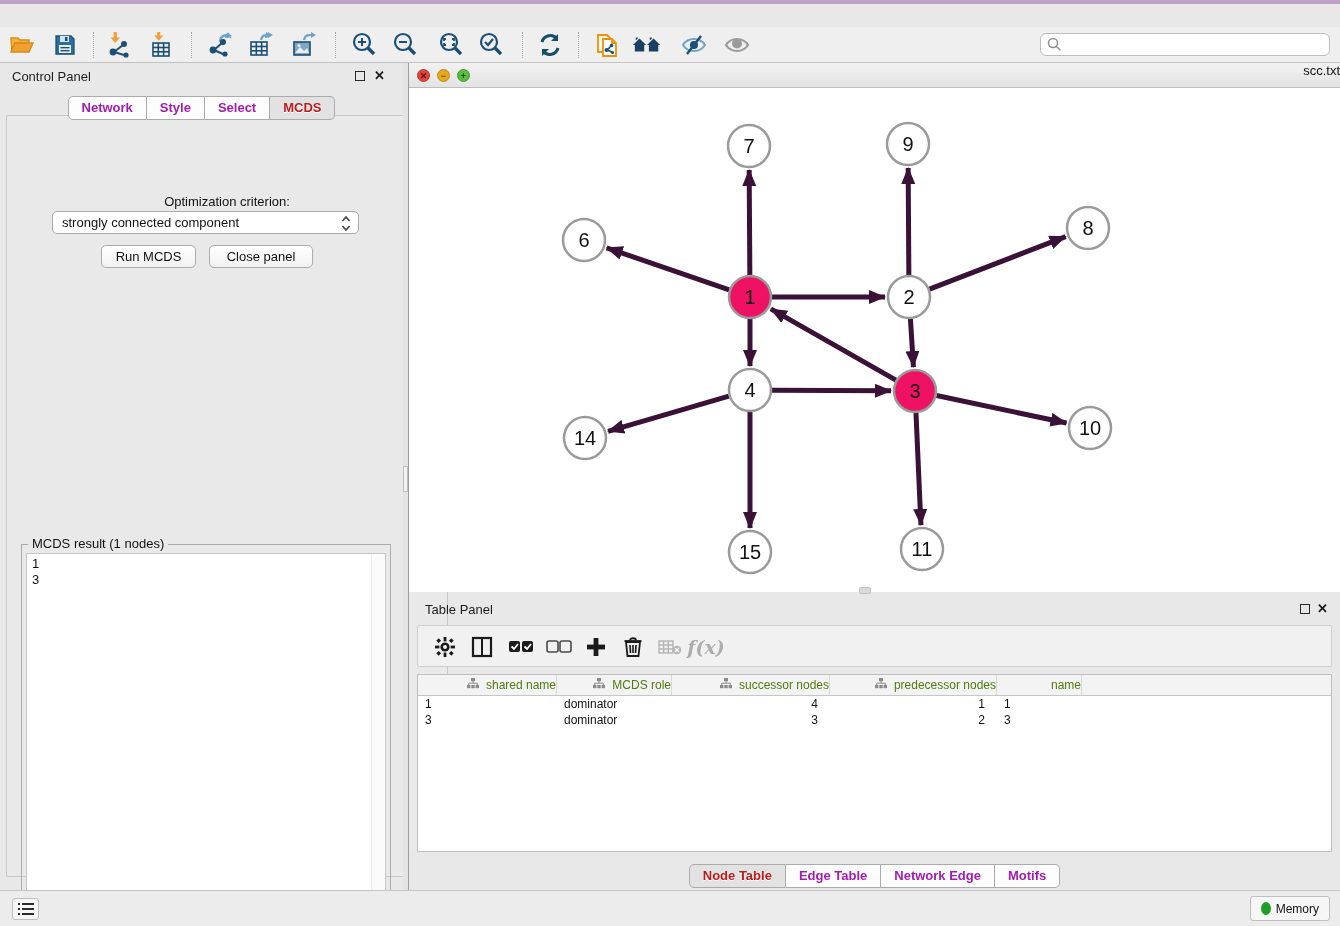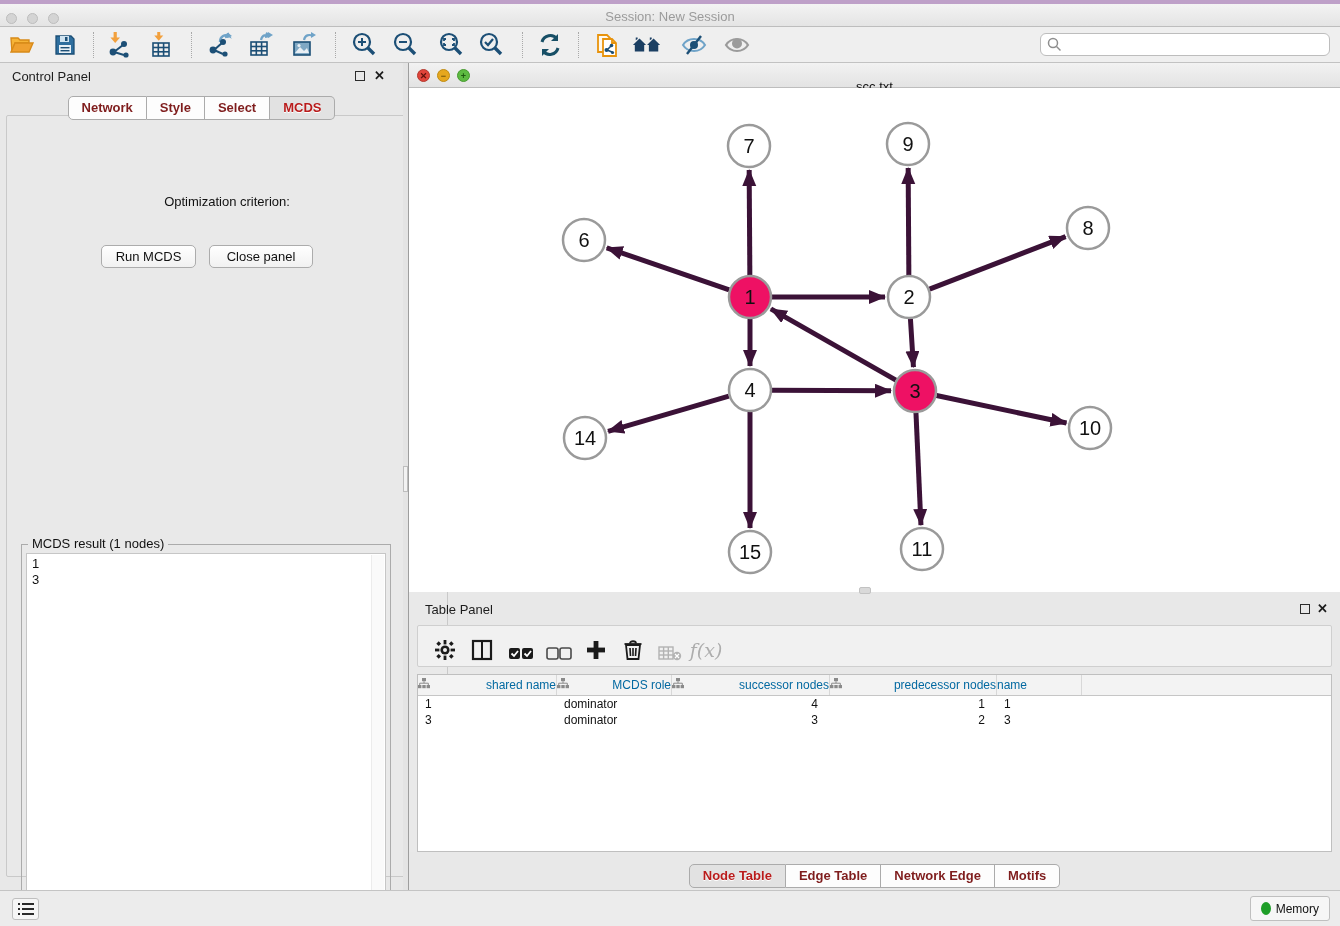--- a/index.html
+++ b/index.html
@@ -25,21 +25,21 @@
   
   .control-panel { position:absolute; left:0; top:63px; width:403px; height:827px; }
   .panel-header { position:absolute; left:0; top:4px; width:100%; height:20px; }
   .panel-title { position:absolute; left:12px; top:2px; font-size:13px; color:#1d1d1d; }
   .float-btn { position:absolute; width:10px; height:10px; border:1.5px solid #2b2b2b; background:transparent; top:4px; }
   .close-btn { position:absolute; top:1px; font-size:13px; font-weight:700; color:#1b1b1b; }
   .cp-float{ right:38px; } .cp-close{ right:18px; }
   .cp-body { position:absolute; left:6px; top:52px; width:442px; height:762px; background:#E9E9E9; border:1px solid #C9C9C9; border-radius:2px; }
   .seg-tabs { position:absolute; left:0; width:100%; display:flex; justify-content:center; z-index:5; }
   .cp-tabs { top:33px; }
-  .seg { font-size:13px; font-weight:700; color:#7f1d1d; background:#FDFDFD; border:1px solid #ABABAB; border-left:none; padding:3px 13px 4px; cursor:default; }
+  .seg { font-size:13px; font-weight:700; color:#a21caf; background:#FDFDFD; border:1px solid #ABABAB; border-left:none; padding:3px 13px 4px; cursor:default; }
   .seg:first-child { border-left:1px solid #ABABAB; border-radius:5px 0 0 5px; }
   .seg:last-child { border-radius:0 5px 5px 0; }
   .seg.active { background:#E2E2E2; color:#b91c1c; text-shadow:0 1px 0 #fff; }
   .opt-label { position:absolute; left:0; top:78px; width:100%; text-align:center; font-size:13px; color:#111; }
   .combo { position:absolute; left:45px; top:95px; width:307px; height:23px; background:#fff; border:1px solid #ABABAB; border-radius:5px; font-size:13px; color:#111; padding:3px 26px 0 9px; cursor:default; }
   .combo .stepper { position:absolute; right:7px; top:3px; }
   .btn { position:absolute; height:23px; background:linear-gradient(#FFFFFF,#F1F1F1); border:1px solid #ACACAC; border-radius:5px; font-size:13px; color:#111; text-align:center; padding-top:3px; cursor:default; }
   .run-btn { left:94px; top:129px; width:95px; }
   .closep-btn { left:202px; top:129px; width:104px; }
   .result-box { position:absolute; left:14px; top:428px; width:370px; height:378px; border:1px solid #ABABAB; }
@@ -49,60 +49,54 @@
   .result-scroll { position:absolute; right:1px; top:1px; bottom:1px; width:13px; background:#FAFAFA; border-left:1px solid #ECECEC; }
 
   
   .v-splitter { position:absolute; left:403px; top:63px; width:6px; height:827px; background:#E4E4E4; border-right:1px solid #9E9E9E; }
   .v-handle { position:absolute; left:0px; top:403px; width:5px; height:26px; background:#F2F2F2; border:1px solid #BDBDBD; }
   .h-handle { position:absolute; left:859px; top:587px; width:12px; height:7px; background:#D9D9D9; border:1px solid #C2C2C2; border-radius:2px; }
 
   
   .net-window { position:absolute; left:409px; top:63px; width:931px; height:529px; background:#fff; }
   .net-titlebar { position:absolute; left:0; top:0; width:100%; height:25px; background:linear-gradient(#F2F2F2,#E3E3E3); border-bottom:1px solid #BDBDBD; }
-  .net-title { position:absolute; left:0; right:0; top:16px; text-align:center; font-size:13px; color:#111; }
+  .net-title { position:absolute; left:0; right:0; top:0; text-align:right; font-size:13px; color:#111; }
   .tl { position:absolute; top:6px; width:13px; height:13px; border-radius:50%; font-size:9px; font-weight:700; text-align:center; line-height:13px; cursor:default; }
   .tl-close { left:8px;  background:#E0443A; border:1px solid #B33A30; color:#5C100B; }
   .tl-min   { left:28px; background:#E6A71E; border:1px solid #C08C14; color:#74560A; }
   .tl-max   { left:48px; background:#5DBA41; border:1px solid #479A30; color:#1E5911; }
   .net-canvas { position:absolute; left:0; top:25px; width:931px; height:504px; background:#fff; }
 
   
   .table-panel { position:absolute; left:409px; top:596px; width:931px; height:294px; }
   .tp-float{ right:30px; } .tp-close{ right:12px; }
   .tp-toolbar { position:absolute; left:8px; top:29px; width:915px; height:42px; background:#F1F1F1; border:1px solid #CFCFCF; border-radius:2px; }
-  .tp-icon { position:absolute; top:7px; width:30px; height:28px; display:flex; align-items:flex-end; justify-content:center; cursor:default; }
+  .tp-icon { position:absolute; top:7px; width:30px; height:28px; display:flex; align-items:center; justify-content:center; cursor:default;font-weight:bold; }
   .fx-label { font-family:"DejaVu Serif",serif; font-style:italic; font-size:19px; color:#ADADAD; }
   .tp-table { position:absolute; left:8px; top:78px; width:915px; height:178px; background:#fff; border:1px solid #BFBFBF; overflow:hidden; }
   .thead { display:flex; height:21px; background:#F3F3F3; border-bottom:1px solid #C6C6C6; }
-  .th { display:flex; align-items:center; justify-content:space-between; gap:7px; font-size:12px; color:#0369a1; border-right:1px solid #D8D8D8; height:100%; }
+  .th { display:flex; align-items:center; justify-content:flex-end; gap:7px; font-size:12px; color:#4d7c0f; border-right:1px solid #D8D8D8; height:100%; }
   .trow { display:flex; height:16px; }
   .td { font-size:12px; color:#111; padding:1px 12px 0 7px; white-space:nowrap; overflow:hidden; }
   .td.right { text-align:right; }
   .tp-tabs { top:268px; }
   .tp-gray-strip { position:absolute; left:0; top:256px; width:100%; height:38px; background:#E8E8E8; }
 
   
   .statusbar { position:absolute; left:0; top:890px; width:1340px; height:36px; background:#ECECEC; border-top:1px solid #C4C4C4; }
   .list-btn { position:absolute; left:12px; top:7px; width:27px; height:22px; background:#F6F6F6; border:1px solid #BFBFBF; border-radius:3px; display:flex; align-items:center; justify-content:center; }
   .memory-btn { position:absolute; right:10px; top:5px; height:25px; background:#F6F6F6; border:1px solid #BFBFBF; border-radius:3px; display:flex; align-items:center; gap:5px; padding:0 10px; font-size:12px; color:#111; }
   .mem-dot { width:10px; height:13px; border-radius:50%; background:#1E9E28; }
 </style>
 </head>
 <body>
 
 <div class="app">
 
   <div class="purple-strip"></div>
-  <div class="titlebar">
-    <div class="traffic t1"></div>
-    <div class="traffic t2"></div>
-    <div class="traffic t3"></div>
-    <div class="win-title">Session: New Session</div>
-  </div>
 
   <div class="toolbar">
     <span class="tb-icon" style="left:7px">
       <svg width="26" height="24" viewBox="0 0 26 24">
           <path d="M2 5 h7 l2 2 h9 v3 H6 L3 19 Z" fill="#F6B437" stroke="#D88A18" stroke-width="1.4"></path>
           <path d="M6 10 h18 l-4 9 H2 Z" fill="#EFA02F" stroke="#D88A18" stroke-width="1.4"></path>
         </svg>
     </span>
     <span class="tb-icon" style="left:50px">
       <svg width="24" height="24" viewBox="0 0 24 24">
@@ -266,20 +260,27 @@
       <span class="close-btn cp-close">✕</span>
     </div>
     <div class="seg-tabs cp-tabs" id="cp-tabs">
         <span class="seg">Network</span>
         <span class="seg">Style</span>
         <span class="seg">Select</span>
         <span class="seg active">MCDS</span>
       </div>
     <div class="cp-body">
       <div class="opt-label">Optimization criterion:</div>
+      <div class="combo">
+        <span>strongly connected component</span>
+        <svg class="stepper" width="10" height="17" viewBox="0 0 10 17">
+            <path d="M1.5 6 L5 2 L8.5 6" fill="none" stroke="#4A4A4A" stroke-width="1.8"></path>
+            <path d="M1.5 11 L5 15 L8.5 11" fill="none" stroke="#4A4A4A" stroke-width="1.8"></path>
+          </svg>
+      </div>
       <div class="btn run-btn">Run MCDS</div>
       <div class="btn closep-btn">Close panel</div>
       <div class="result-box">
         <span class="result-legend">MCDS result (1 nodes)</span>
         <div class="result-area">
           <div class="result-text" id="result-text">1
 3</div>
           <div class="result-scroll"></div>
         </div>
       </div>

